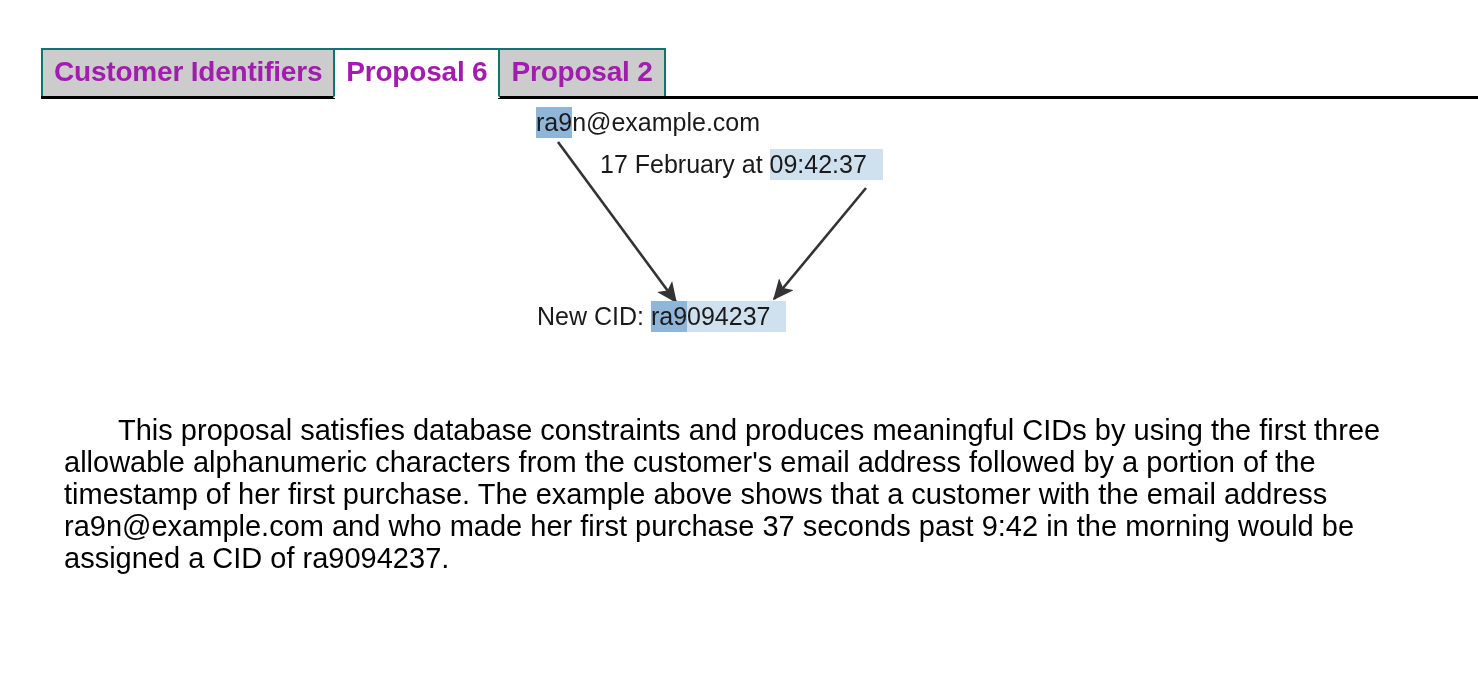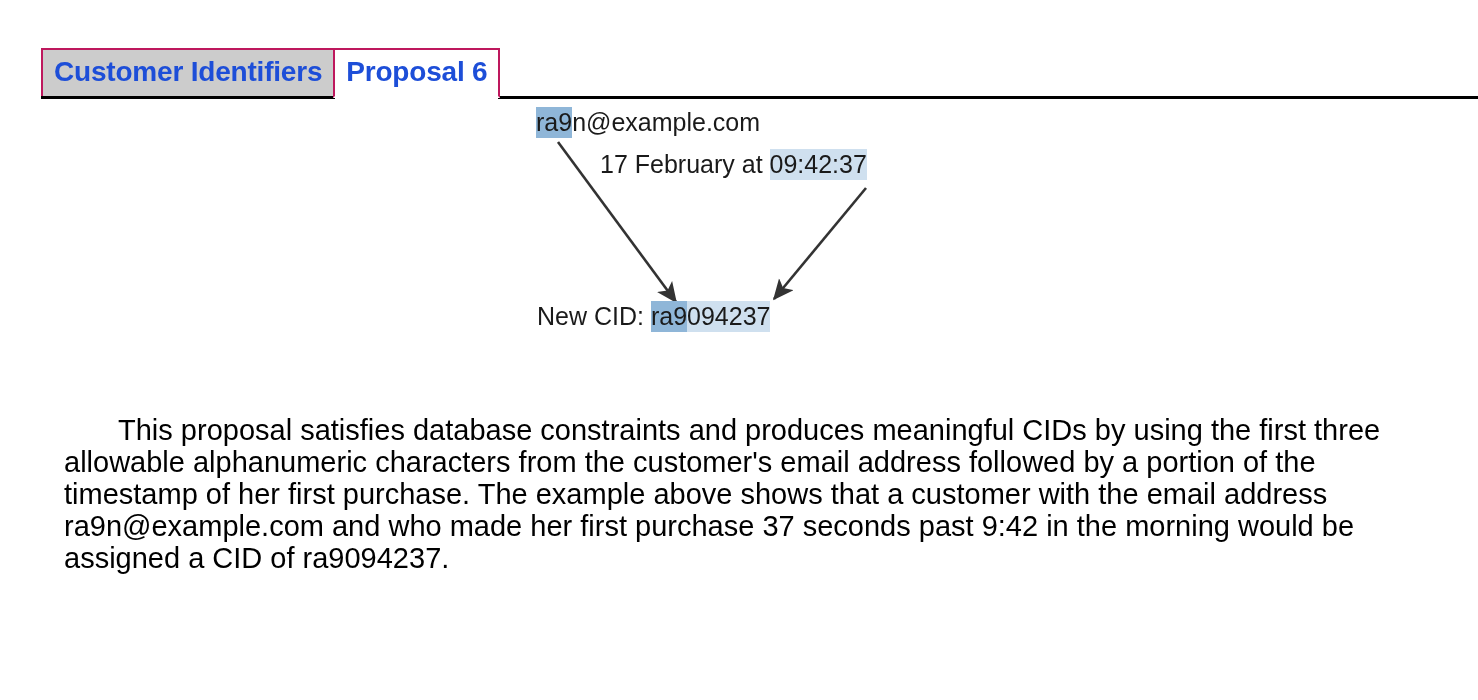--- a/index.html
+++ b/index.html
@@ -30,28 +30,28 @@
     top: 0;
     height: 50px;
     display: flex;
     align-items: stretch;
   }
   .tab {
     display: flex;
     align-items: center;
     justify-content: center;
     box-sizing: border-box;
-    border: 2px solid #be185d;
+    border: 2px solid #0f766e;
     margin-right: -2px;
     padding: 0 11px 3px 11px;
     font-family: "Liberation Sans", sans-serif;
     font-weight: bold;
     font-size: 28px;
     letter-spacing: -0.2px;
-    color: #1d4ed8;
+    color: #a21caf;
     white-space: nowrap;
     cursor: pointer;
     user-select: none;
   }
   .tab.inactive {
     background: #cccccc;
   }
   .tab.active {
     background: #ffffff;
     border-bottom-color: #ffffff;
@@ -100,21 +100,21 @@
   #email-line   { left: 536px; top: 10px; }
   #time-line    { left: 600px; top: 52px; }
   #cid-line     { left: 537px; top: 204px; }
 
   .hl-dark {
     background: #8fb6d8;
     padding: 1px 0 2px 0;
   }
   .hl-light {
     background: #cfe0ef;
-    padding: 1px 0 2px 0;
+    padding: 1px 16px 2px 0;
   }
 
   
   #body-copy {
     position: absolute;
     left: 64px;
     top: 385px;
     width: 1370px;
     font-family: "Liberation Sans Narrow", "Liberation Sans", sans-serif;
     font-stretch: condensed;
@@ -131,20 +131,23 @@
 <div id="tabbar">
   <div id="tabrule"></div>
   <div id="tabrule-gap" style="left: 335.281px; width: 163.172px;"></div>
 
   <div id="tabstrip">
     <div class="tab inactive">
       <span>Customer Identifiers</span>
     </div>
     <div class="tab active">
       <span>Proposal 6</span>
+    </div>
+    <div class="tab inactive">
+      <span>Proposal 2</span>
     </div>
   </div>
 </div>
 
 <div id="diagram">
 
   <svg width="1478" height="255" viewBox="0 0 1478 255">
     <defs>
       <marker id="ahead" markerWidth="9" markerHeight="9" refX="7.4" refY="3.6" orient="auto" markerUnits="strokeWidth">
         <path d="M0,0 L8,3.6 L0,7.2 L1.9,3.6 z" fill="#333333"></path>

